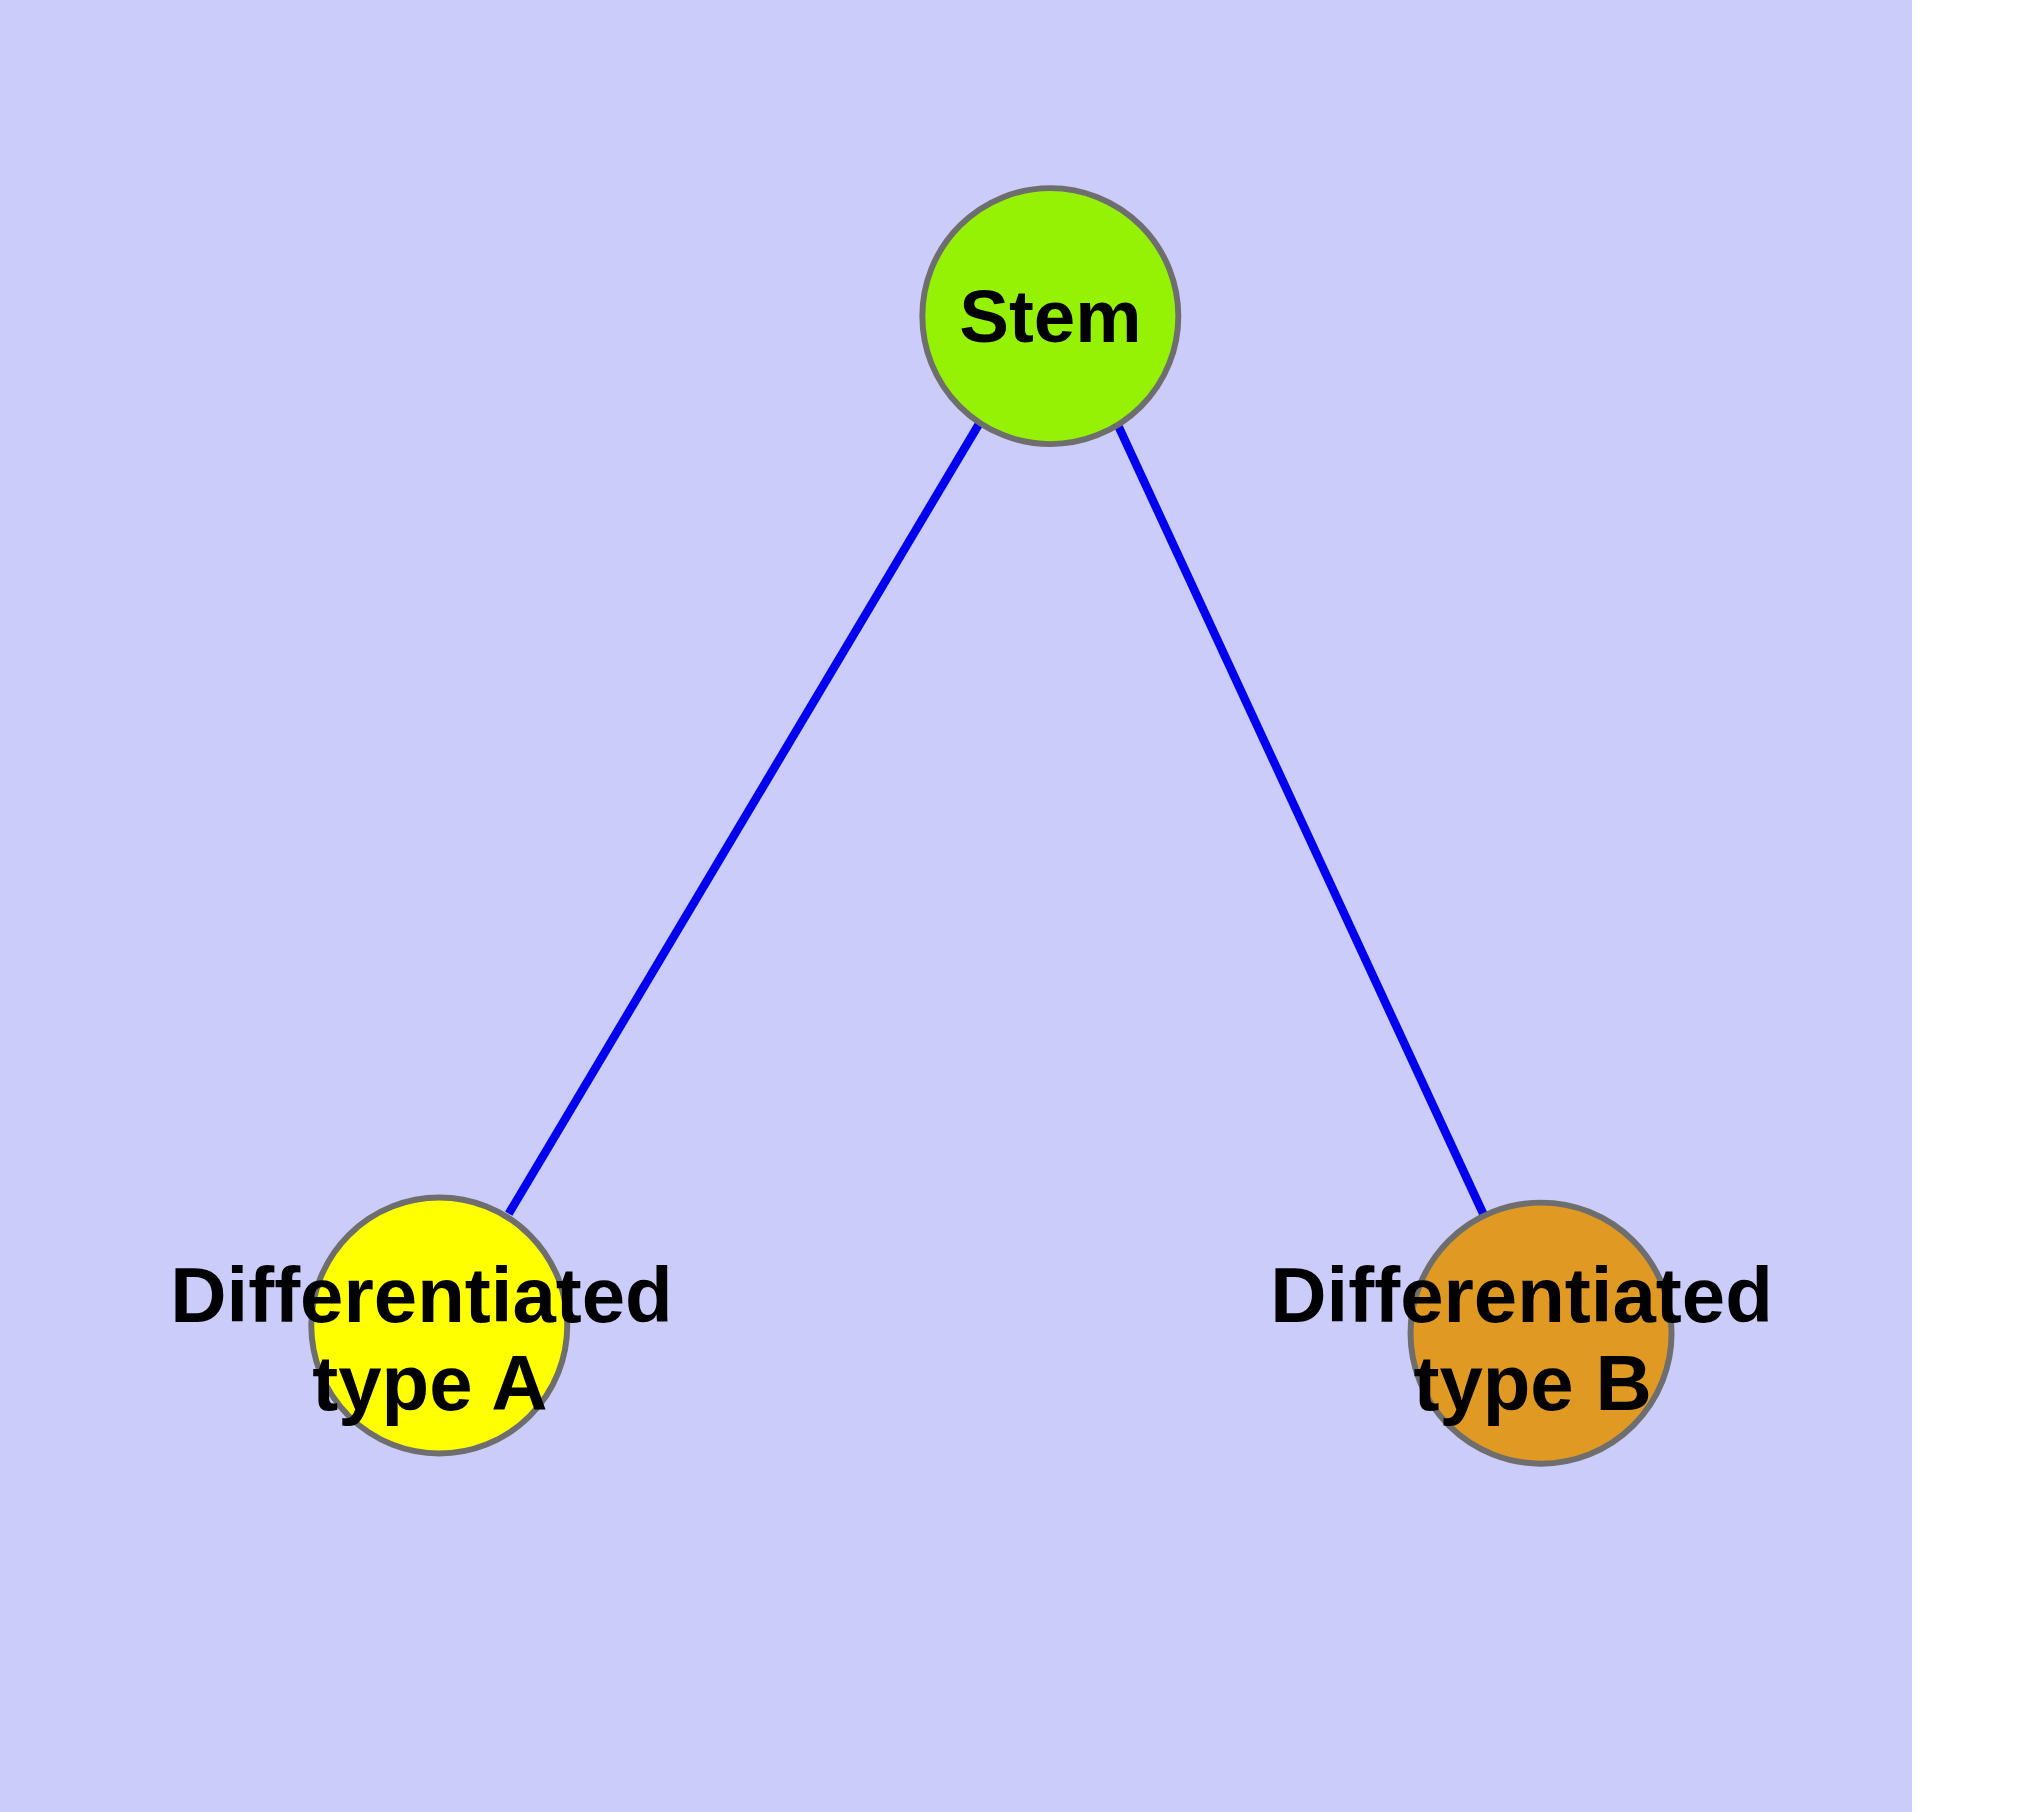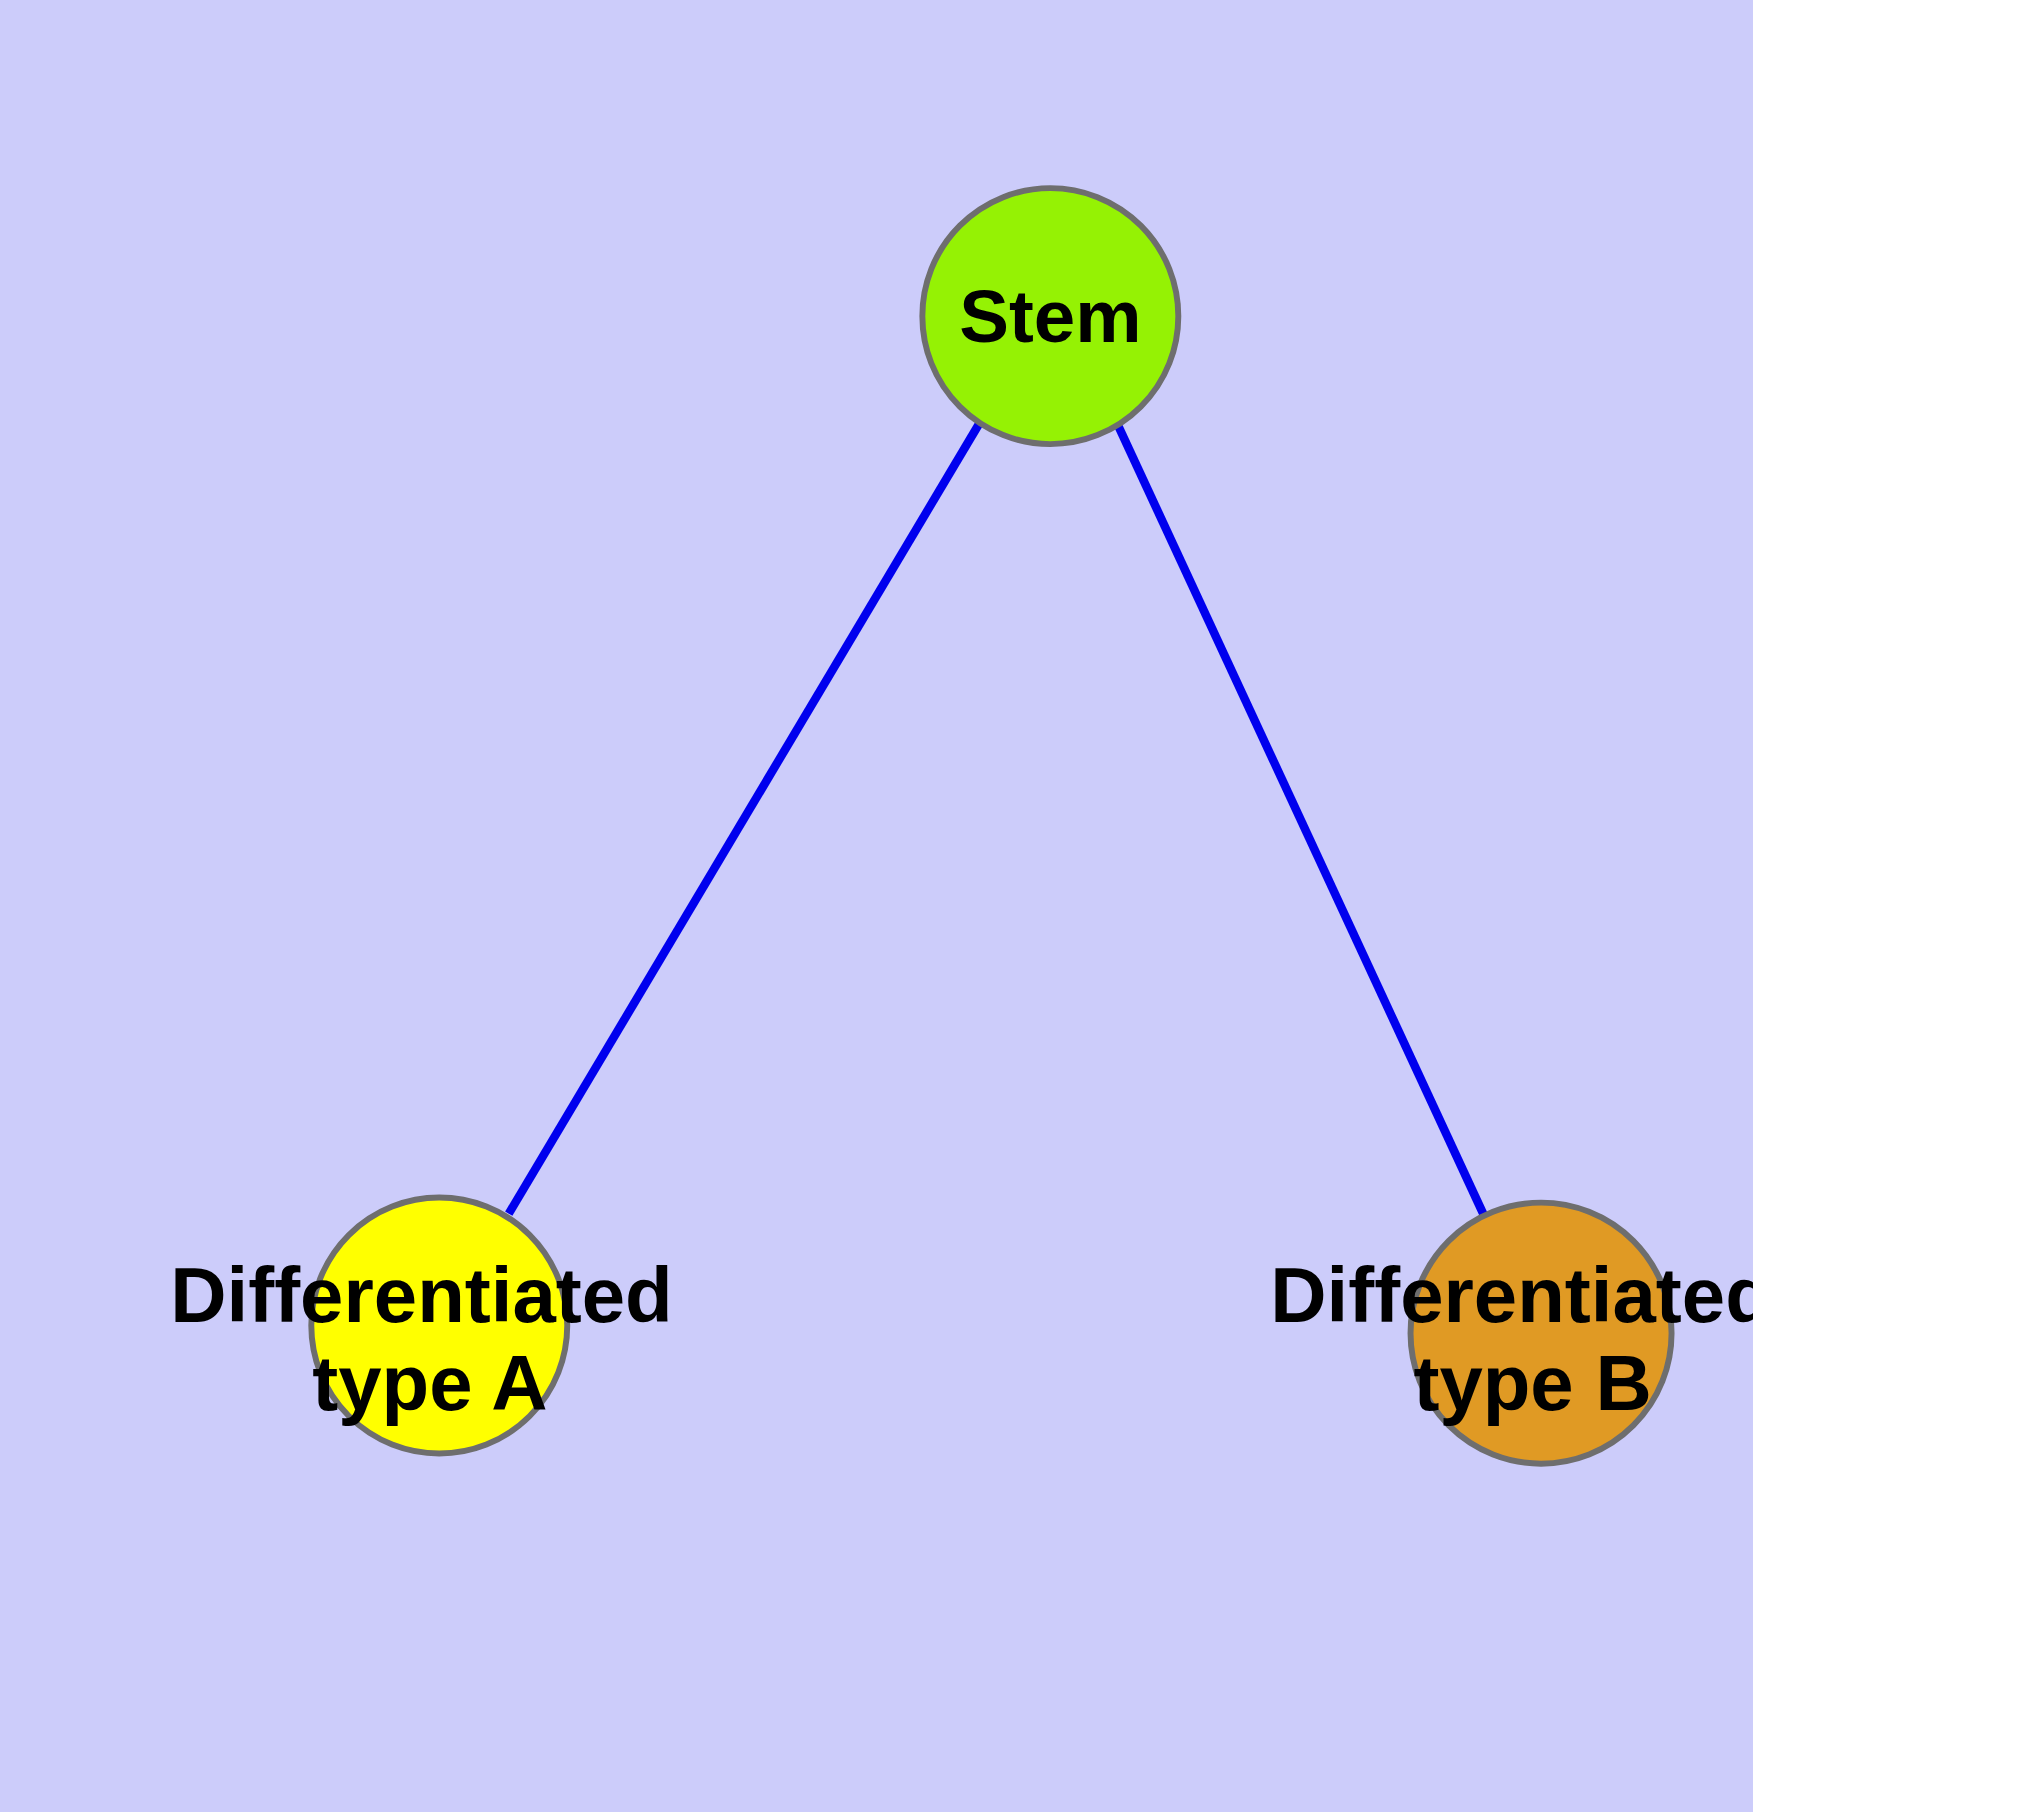--- a/index.html
+++ b/index.html
@@ -3,21 +3,21 @@
 <meta charset="utf-8">
 <title>Cell Differentiation Graph</title>
 <style>
   html, body {
     margin: 0;
     padding: 0;
     background: #ffffff;
   }
   #canvas {
     position: relative;
-    width: 1753px;
+    width: 1912px;
     height: 1812px;
     overflow: hidden;
     background: #ccccfa;
     font-family: "Liberation Sans", sans-serif;
   }
   #graph-svg {
     position: absolute;
     left: 0;
     top: 0;
     width: 2021px;

